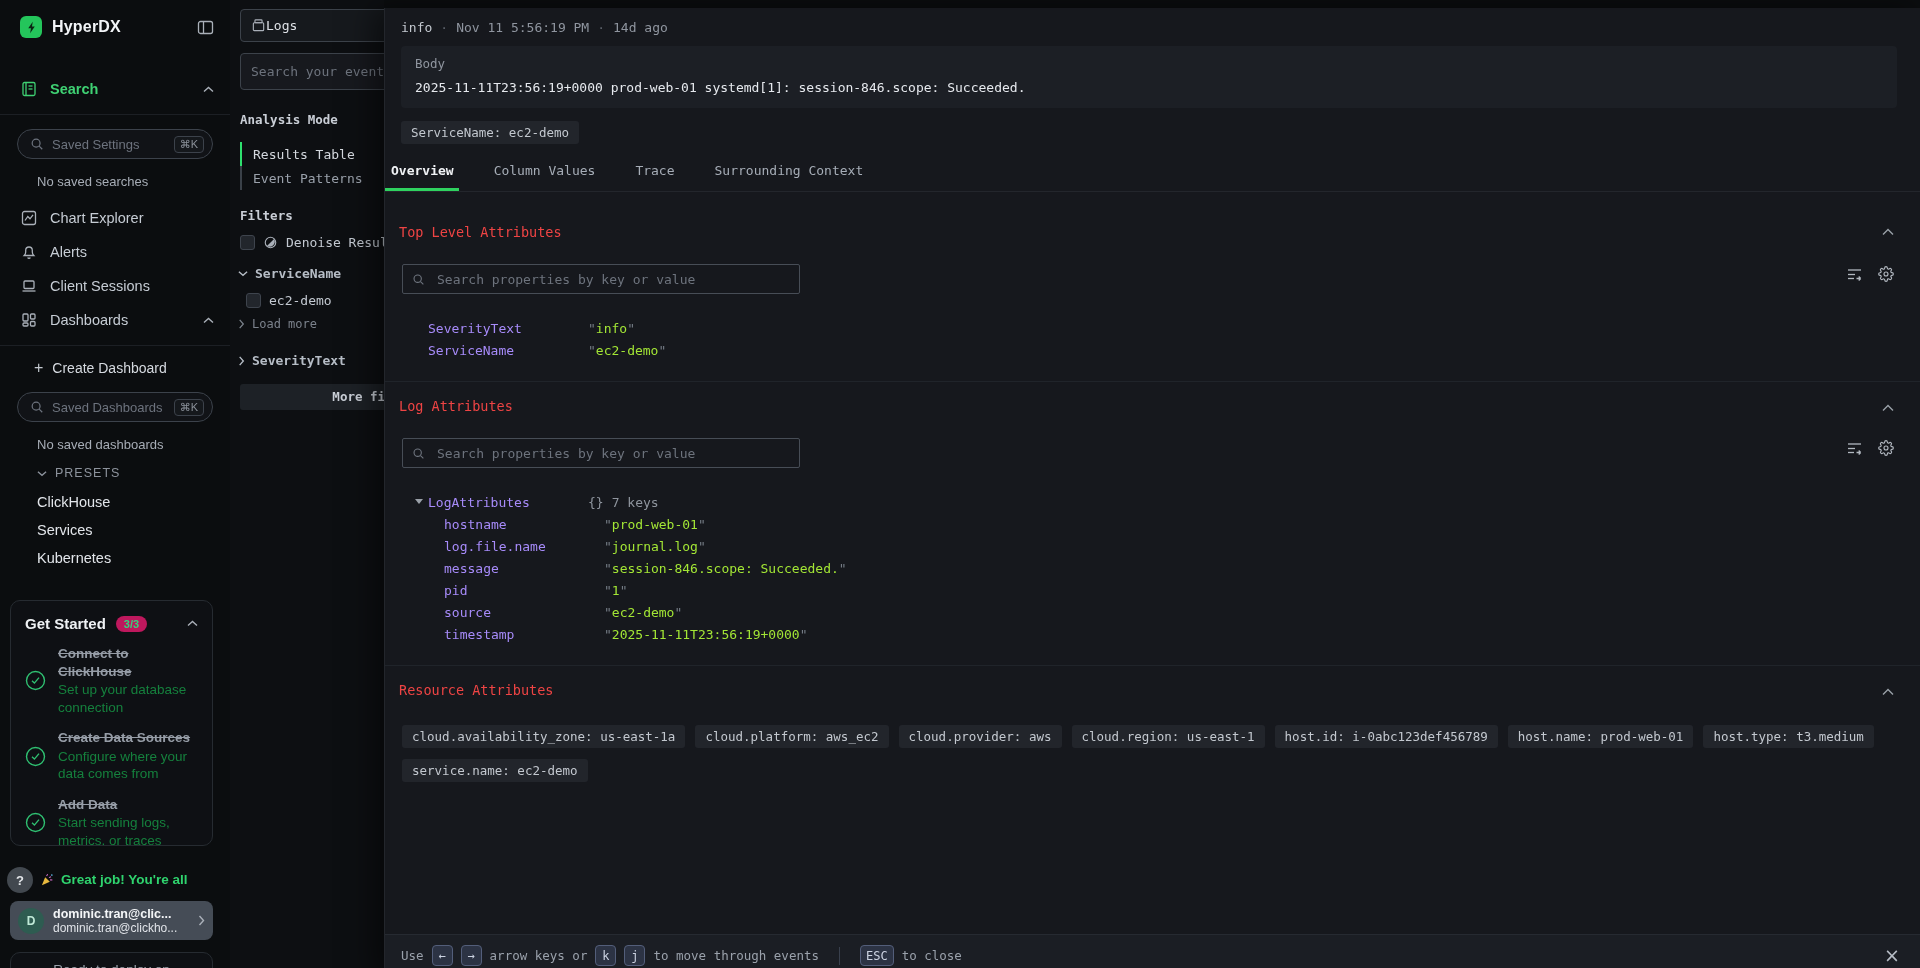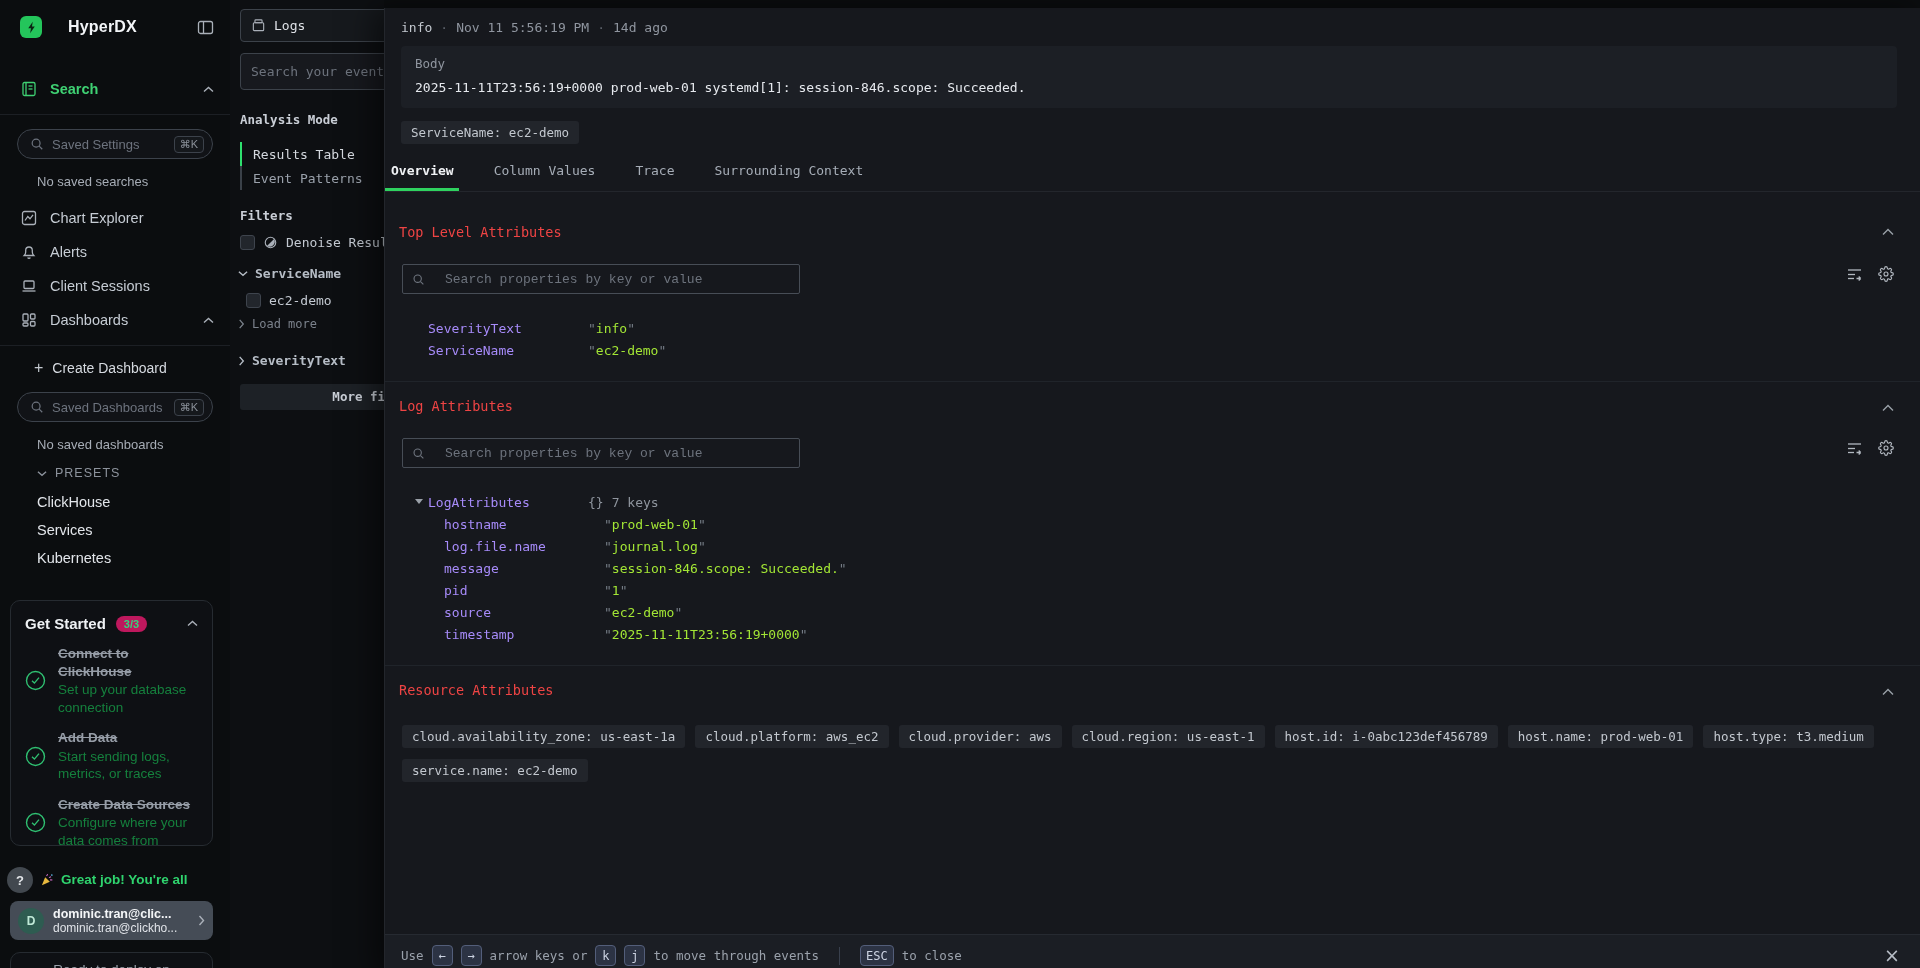--- a/index.html
+++ b/index.html
@@ -4,21 +4,21 @@
 <style>
   html,body{margin:0;padding:0;background:#08090b;}
   *{box-sizing:border-box;}
   .stage{position:relative;width:1920px;height:968px;overflow:hidden;background:#0b0d0f;
          font-family:"Liberation Sans",sans-serif;-webkit-font-smoothing:antialiased;}
   .mono{font-family:"DejaVu Sans Mono","Liberation Mono",monospace;}
   svg{display:block;}
 
   
   .sidebar{position:absolute;left:0;top:0;width:230px;height:968px;background:#0b0d0f;}
-  .logo-row{display:flex;align-items:center;gap:26px;padding:16px 16px 0 20px;justify-content:flex-end;}
+  .logo-row{display:flex;align-items:center;gap:10px;padding:16px 16px 0 20px;justify-content:flex-end;}
   .logo-mark{width:22px;height:22px;border-radius:6px;background:#24c55b;display:flex;align-items:center;justify-content:center;}
   .brand{font-size:16px;font-weight:bold;color:#f2f4f7;letter-spacing:.2px;flex:1;}
   .icon-gray{color:#aab0b9;}
   .nav-row{display:flex;align-items:center;gap:13px;height:34px;padding:0 16px 0 21px;color:#c6ccd4;font-size:14.5px;}
   .nav-row .lbl{flex:1;}
   .nav-row.active{color:#3fd173;font-weight:bold;}
   .nav-row.active .lbl{color:#3fd173;}
   .sb-divider{height:1px;background:#1c1f24;margin-top:8px;}
   .pill{display:flex;align-items:center;gap:8px;margin:14px 17px 0 17px;height:30px;border:1px solid #3c424b;
         border-radius:16px;padding:0 8px 0 12px;color:#6d737e;background:#111317;}
@@ -52,21 +52,21 @@
   .avatar{width:26px;height:26px;border-radius:50%;background:#2e5c51;color:#bfe9d7;font-size:12px;font-weight:bold;
           display:flex;align-items:center;justify-content:center;}
   .user-meta{flex:1;min-width:0;}
   .user-name{font-size:12.5px;font-weight:bold;color:#f4f6f8;white-space:nowrap;}
   .user-email{font-size:12px;color:#e0e3e8;white-space:nowrap;}
   .teaser{position:absolute;left:10px;right:17px;top:952px;height:44px;background:#0e1014;border:1px solid #262b31;
           border-radius:10px;color:#9aa1ab;font-size:13.5px;text-align:center;padding-top:9px;}
 
   
   .filtercol{position:absolute;left:230px;top:0;width:154px;height:968px;background:#0d0f12;overflow:hidden;}
-  .src-btn{display:flex;align-items:center;gap:8px;margin:9px 0 0 10px;width:162px;height:33px;border:1px solid #3c424a;
+  .src-btn{display:flex;align-items:center;margin:9px 0 0 10px;width:162px;height:33px;border:1px solid #3c424a;
            border-radius:4px;background:#16191d;color:#dde0e5;font-size:13px;padding:0 10px;}
   .evt-search{display:flex;align-items:center;margin:11px 0 0 10px;width:162px;height:37px;border:1px solid #3c424a;
               border-radius:4px;background:#17191e;color:#6d737d;font-size:13px;padding:0 10px;white-space:nowrap;}
   .col-label{margin:22px 0 0 10px;font-size:12.5px;font-weight:bold;color:#c9ced6;}
   .mode-item{display:flex;align-items:center;height:24px;margin-left:10px;border-left:2px solid #3a4149;
              padding-left:11px;font-size:13px;color:#9aa1ab;white-space:nowrap;}
   .mode-item.active{border-left-color:#2ee06e;color:#d4d8de;}
   .chk{width:15px;height:15px;border-radius:3px;border:1px solid #3e444d;background:#22262c;flex:0 0 15px;}
   .filt-row{display:flex;align-items:center;gap:8px;margin:12px 0 0 10px;color:#c3c9d1;font-size:13px;white-space:nowrap;}
   .grp-row{display:flex;align-items:center;gap:7px;margin:16px 0 0 8px;color:#b6bdc6;font-size:13px;font-weight:bold;white-space:nowrap;}
@@ -89,22 +89,22 @@
   .tab{font-size:13px;color:#a6adb7;padding:0 5px 10px 6px;margin-right:29px;border-bottom:3px solid transparent;}
   .tab.active{color:#f0f2f5;font-weight:bold;border-bottom-color:#2fd25f;}
 
   .d-scroll{flex:1;overflow:hidden;}
   .dsec{position:relative;padding:16px 24px 20px 14px;border-bottom:1px solid #20242a;}
   .dsec.first{padding-top:32px;}
   .dsec.last{border-bottom:none;}
   .dsec h3{margin:0;font-size:13.5px;font-weight:normal;color:#ef4444;font-family:"DejaVu Sans Mono","Liberation Mono",monospace;}
   .sec-collapse{position:absolute;right:26px;top:22px;color:#9aa0a8;}
   .dsec.first .sec-collapse{top:36px;}
-  .prop-search{display:flex;align-items:center;gap:20px;margin:24px 0 0 3px;width:398px;height:30px;
-               border:1px solid #474d56;border-radius:2px;padding:0 9px;color:#6d737d;font-size:13px;white-space:nowrap;overflow:hidden;font-family:Liberation Mono, monospace;}
+  .prop-search{display:flex;align-items:center;gap:12px;margin:24px 0 0 3px;width:398px;height:30px;
+               border:1px solid #474d56;border-radius:2px;padding:0 9px;color:#6d737d;font-size:13px;white-space:nowrap;overflow:hidden;}
   .sec-tools{position:absolute;right:26px;display:flex;gap:15px;color:#b2b8c0;}
   .kv-rows{margin:23px 0 0 29px;}
   .kv-row{display:flex;align-items:center;height:22px;font-size:13px;position:relative;}
   .kv-row.child{padding-left:16px;}
   .kv-key{width:160px;color:#a78bfa;flex:0 0 auto;}
   .kv-row.child .kv-key{width:160px;}
   .kv-val{color:#a3e635;}
   .kv-val::before{content:'"';color:#757c86;}
   .kv-val::after{content:'"';color:#757c86;}
   .kv-meta{color:#8f959e;display:flex;gap:8px;}
@@ -276,34 +276,34 @@
         </span>
       </div>
       <div class="gs-item">
         <span class="gs-check">
           <svg width="21" height="21" viewBox="0 0 21 21" fill="none" stroke="#2fbf71" stroke-width="1.4">
               <circle cx="10.5" cy="10.5" r="9"></circle>
               <polyline points="7,10.8 9.4,13.1 14,7.6"></polyline>
             </svg>
         </span>
         <span>
-          <div class="gs-item-title">Add Data</div>
-          <div class="gs-item-desc">Start sending logs, metrics, or traces</div>
+          <div class="gs-item-title">Create Data Sources</div>
+          <div class="gs-item-desc">Configure where your data comes from</div>
         </span>
       </div>
       <div class="gs-item">
         <span class="gs-check">
           <svg width="21" height="21" viewBox="0 0 21 21" fill="none" stroke="#2fbf71" stroke-width="1.4">
               <circle cx="10.5" cy="10.5" r="9"></circle>
               <polyline points="7,10.8 9.4,13.1 14,7.6"></polyline>
             </svg>
         </span>
         <span>
-          <div class="gs-item-title">Create Data Sources</div>
-          <div class="gs-item-desc">Configure where your data comes from</div>
+          <div class="gs-item-title">Add Data</div>
+          <div class="gs-item-desc">Start sending logs, metrics, or traces</div>
         </span>
       </div>
     </div>
 
     <div class="help-bubble">?</div>
     <div class="congrats">
       <svg width="15" height="15" viewBox="0 0 16 16">
           <path d="M2 14 L5.5 5.5 L10.5 10.5 Z" fill="#e8b93e"></path>
           <path d="M7 4.2 L8.2 2.4 M9.6 6 L11.8 5 M10.8 8.4 L13.2 8.6" stroke="#d96fd0" stroke-width="1.1" fill="none"></path>
           <circle cx="12.6" cy="3.2" r=".9" fill="#5fb7e8"></circle>

